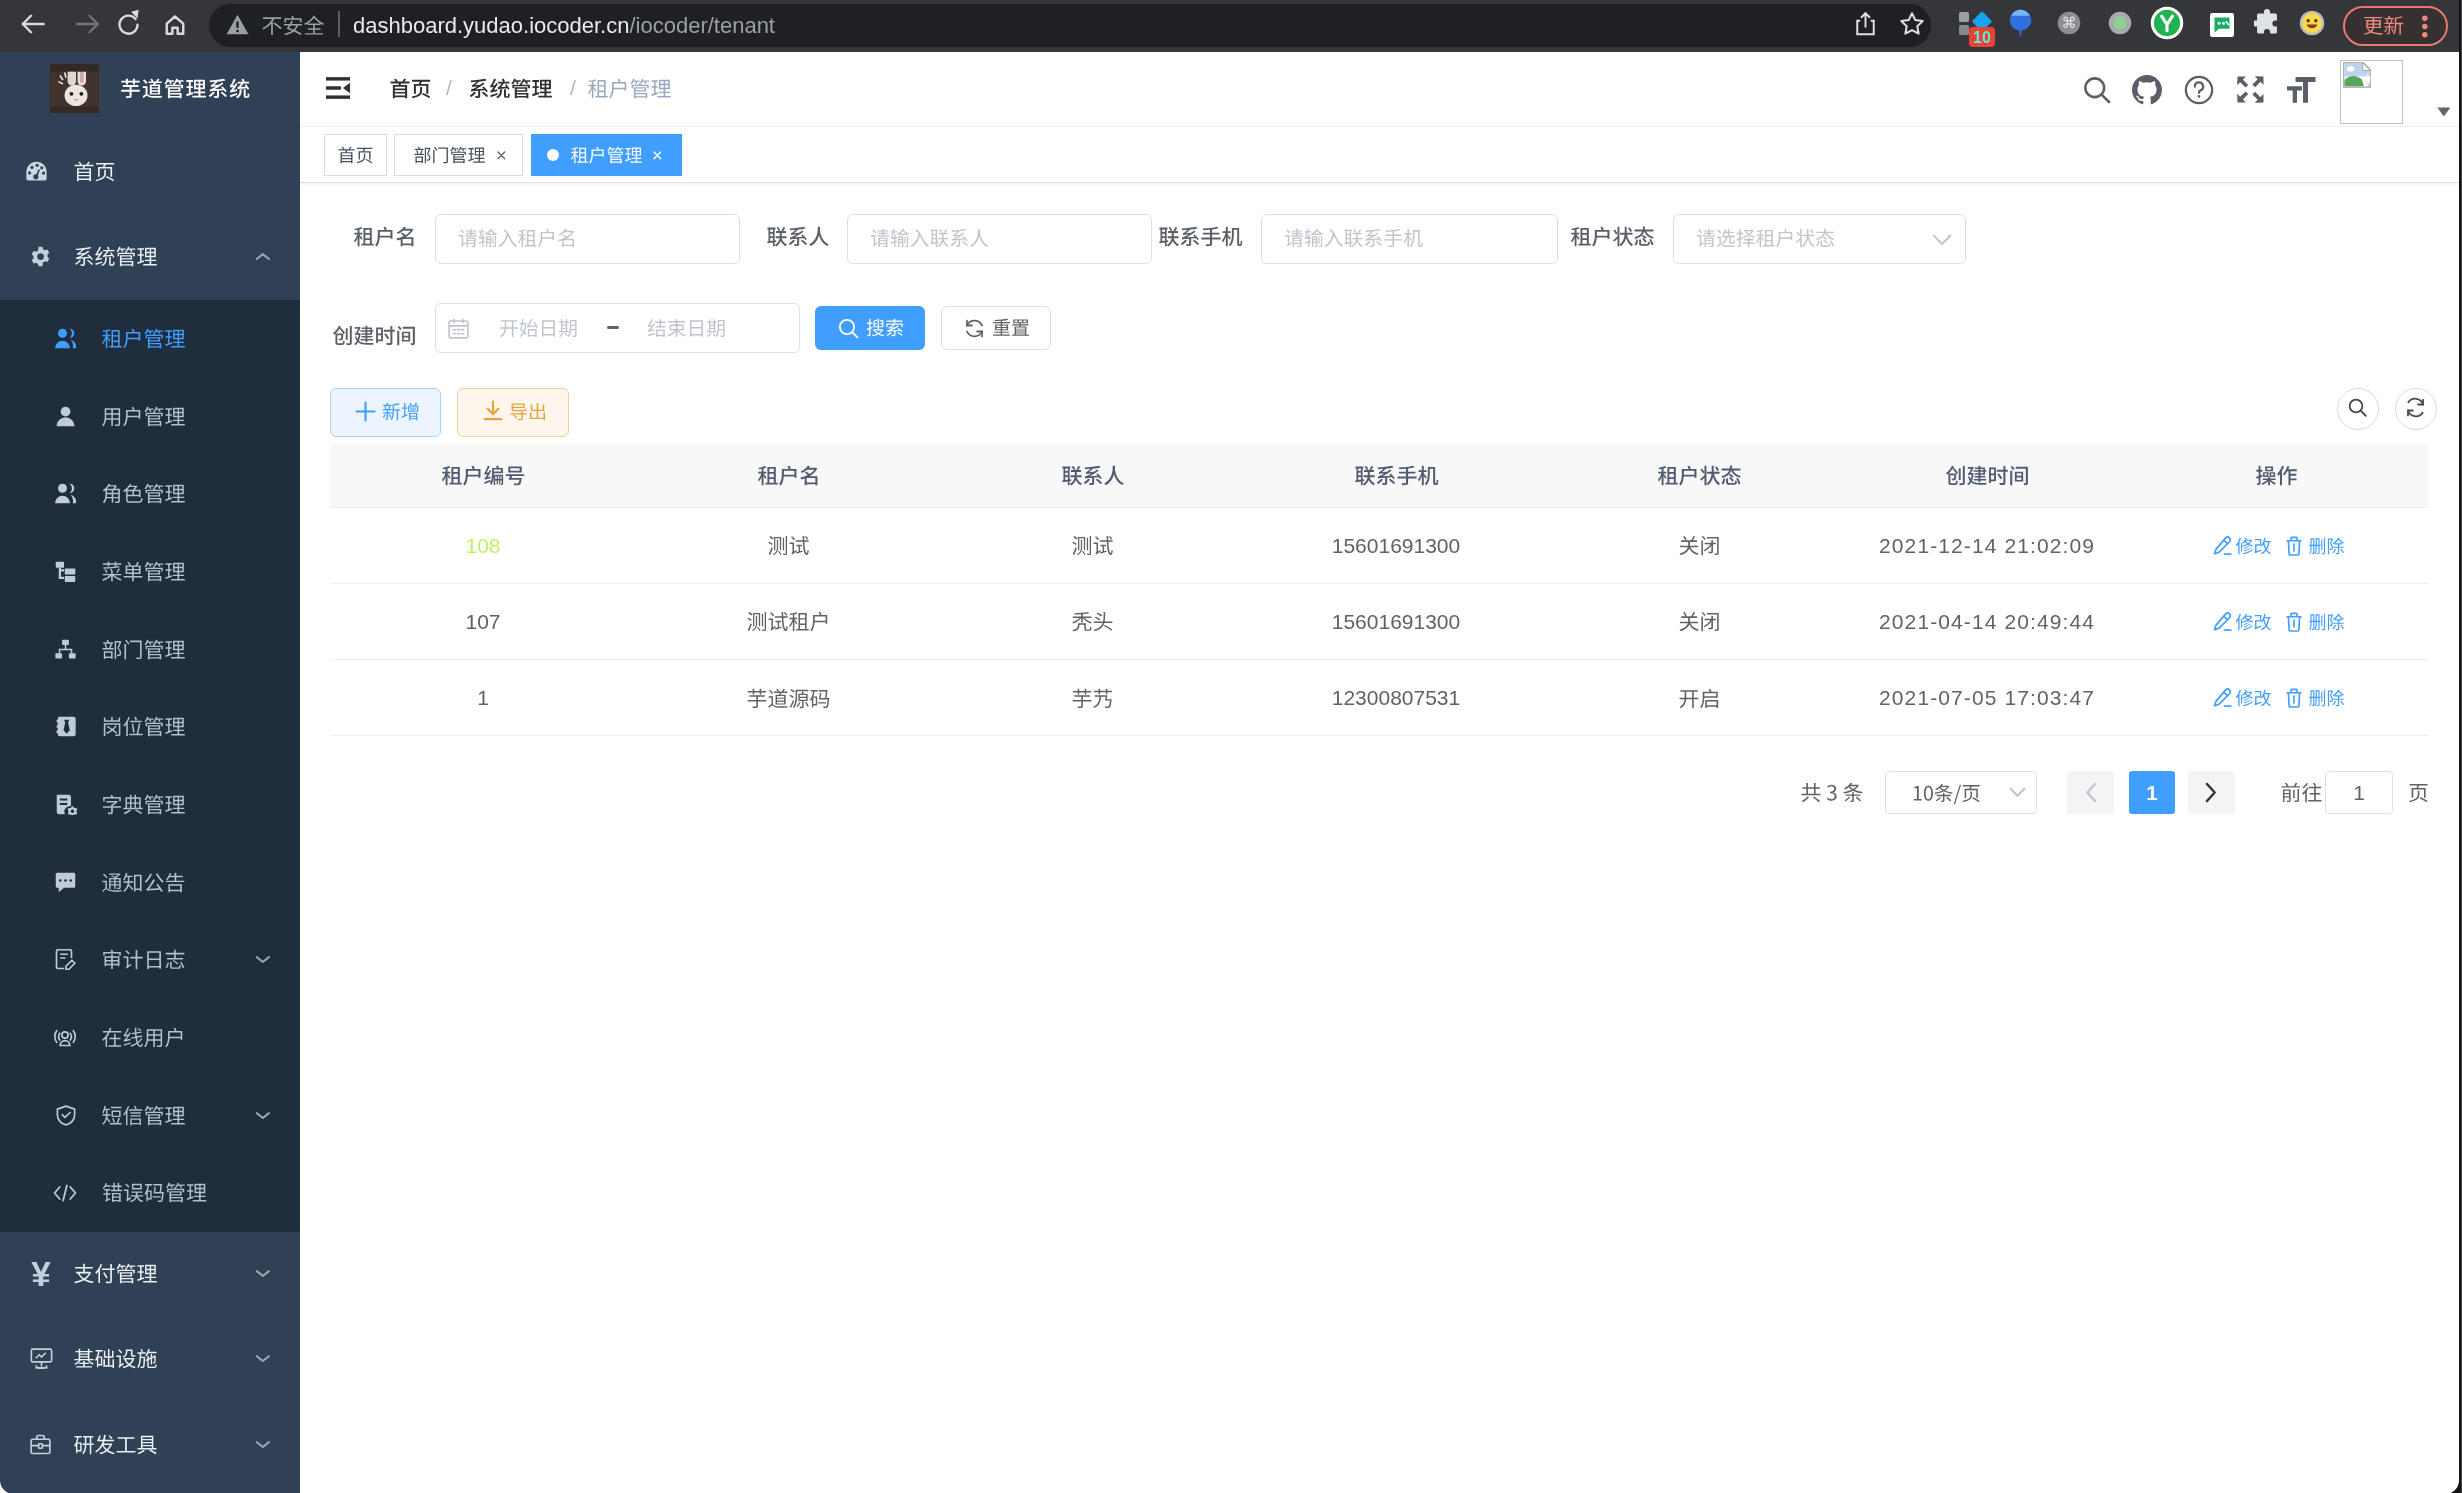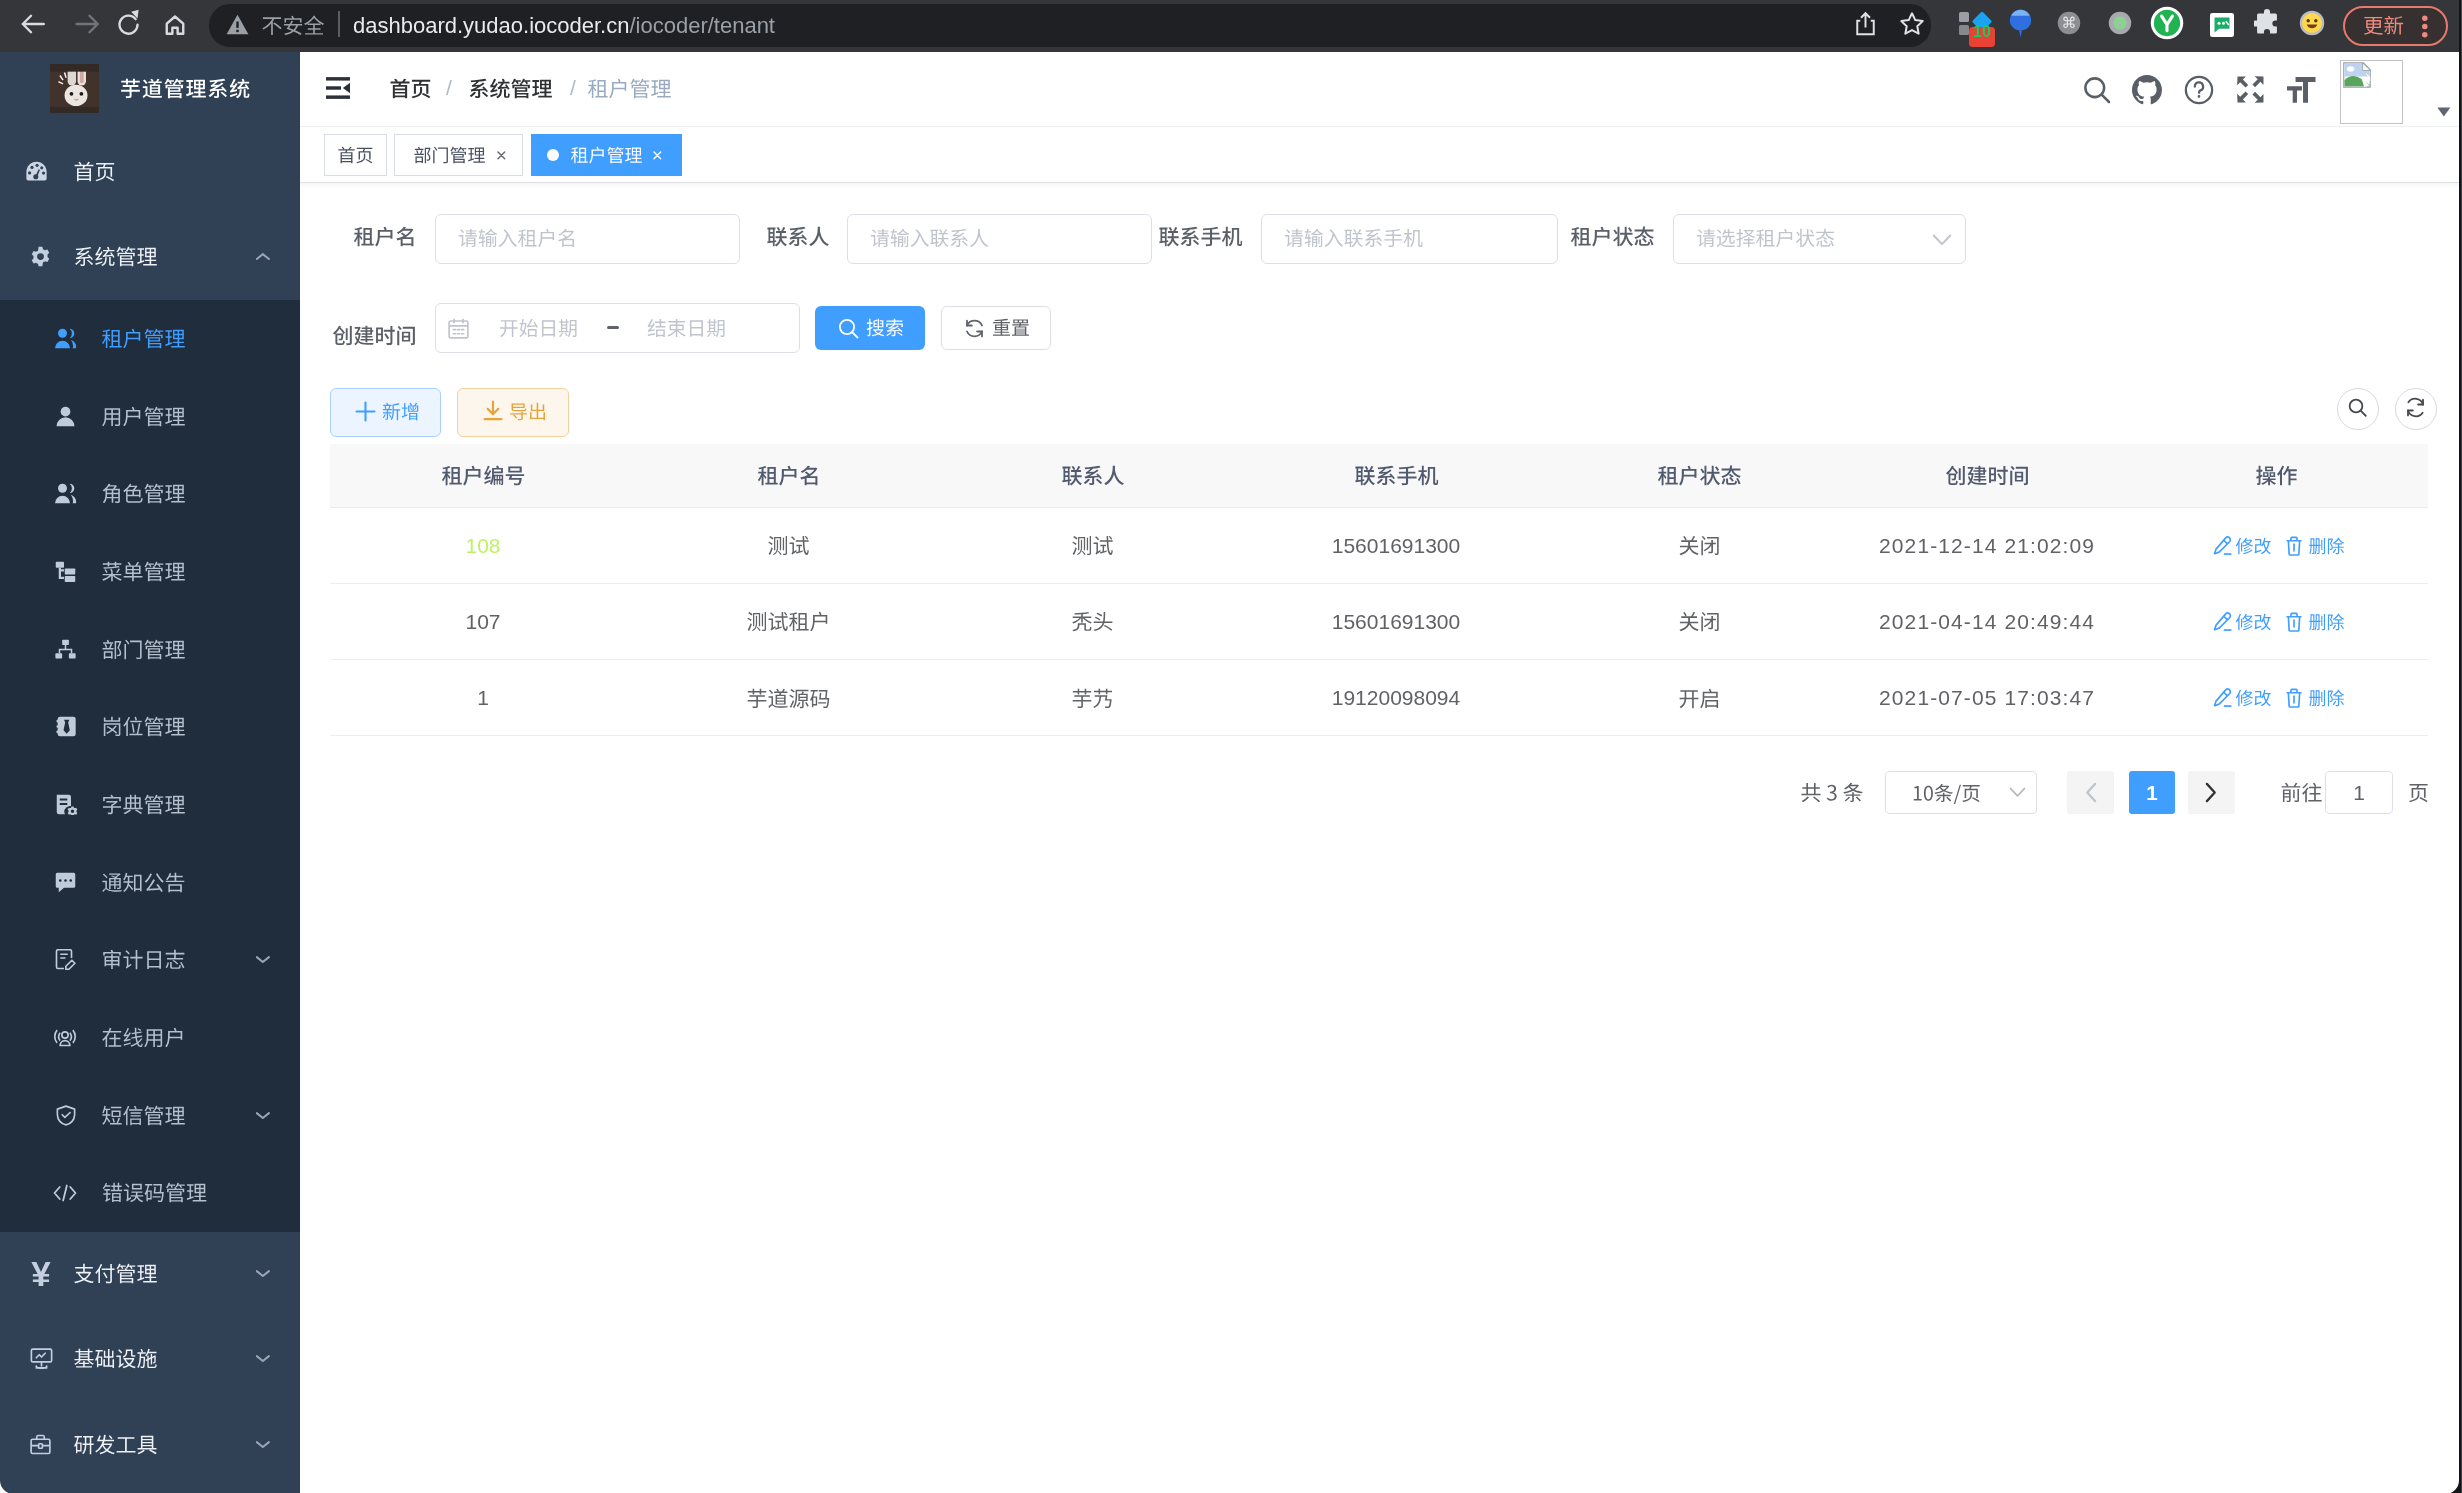--- a/index.html
+++ b/index.html
@@ -155,21 +155,21 @@
   </svg>
 <svg class="abs" style="left:1899px;top:11.4px" width="26" height="26" viewBox="0 0 34 34" fill="none" stroke="#dee1e6" stroke-width="2.6">
 <path d="M17 3 l4.3 8.9 9.7 1.3 -7.1 6.8 1.8 9.7 -8.7 -4.7 -8.7 4.7 1.8 -9.7 -7.1 -6.8 9.7 -1.3 z" stroke-linejoin="round"></path>
   </svg>
 <div style="position:absolute;left:1959px;top:12px;width:10px;height:10px;background:#9b9ea2;border-radius:1.5px"></div>
 <div style="position:absolute;left:1959px;top:25px;width:10px;height:10px;background:#85888c;border-radius:1.5px"></div>
 <svg class="abs" style="left:1969px;top:7.6px" width="26" height="26" viewBox="0 0 34 34">
     <rect x="8" y="8" width="19" height="19" rx="2" transform="rotate(45 17 17)" fill="#19a3f1"></rect>
   </svg>
 <div style="position:absolute;left:1969px;top:27px;width:26px;height:20px;background:#e94235;border-radius:3.8px"></div>
-<div style="position:absolute;left:1982px;top:32px;transform:translateY(-50%) translateX(-50%);font:700 16px 'Liberation Sans', sans-serif;color:#22c55e;white-space:nowrap;letter-spacing:0">10</div>
+<div style="position:absolute;left:1982px;top:38px;transform:translateY(-50%) translateX(-50%);font:700 16px 'Liberation Sans', sans-serif;color:#5eead4;white-space:nowrap;letter-spacing:0">10</div>
 <svg class="abs" style="left:2009px;top:9px" width="23" height="32" viewBox="0 0 30 42">
     <path d="M15 1 C23 1 29 7 29 15 C29 23 22 28 15 28 C8 28 1 23 1 15 C1 7 7 1 15 1 Z" fill="#2f6fe0"></path>
     <path d="M15 1 C20 1 25 4 27 9 L3 9 C5 4 10 1 15 1Z" fill="#7ab4f5"></path>
     <path d="M13 28 h4 l-2 9 z" fill="#2f6fe0"></path>
   </svg>
 <svg class="abs" style="left:2057px;top:10.7px" width="24" height="24" viewBox="0 0 32 32">
     <circle cx="16" cy="16" r="15" fill="#8b8e92"></circle>
     <text x="16" y="23" font-size="20" fill="#e8e8e8" text-anchor="middle" font-family="Liberation Sans">⌘</text>
   </svg>
 <svg class="abs" style="left:2108px;top:10.7px" width="24" height="24" viewBox="0 0 32 32">
@@ -763,21 +763,21 @@
 <svg style="position:absolute;left:746px;top:688px;overflow:visible" width="85" height="21" viewBox="0 0 4000 1000" fill="#606266">
     <use href="#r33419" x="0"></use>
     <use href="#r36947" x="1000"></use>
     <use href="#r28304" x="2000"></use>
     <use href="#r30721" x="3000"></use>
   </svg>
 <svg style="position:absolute;left:1071px;top:688px;overflow:visible" width="43" height="21" viewBox="0 0 2000 1000" fill="#606266">
     <use href="#r33419" x="0"></use>
     <use href="#r33407" x="1000"></use>
   </svg>
-<div style="position:absolute;left:1396px;top:698px;transform:translateY(-50%) translateX(-50%);font:400 21px 'Liberation Sans', sans-serif;color:#606266;white-space:nowrap;letter-spacing:0">19120098094</div>
+<div style="position:absolute;left:1396px;top:698px;transform:translateY(-50%) translateX(-50%);font:400 21px 'Liberation Sans', sans-serif;color:#606266;white-space:nowrap;letter-spacing:0">12300807531</div>
 <svg style="position:absolute;left:1678px;top:688px;overflow:visible" width="43" height="21" viewBox="0 0 2000 1000" fill="#606266">
     <use href="#r24320" x="0"></use>
     <use href="#r21551" x="1000"></use>
   </svg>
 <div style="position:absolute;left:1987px;top:698px;transform:translateY(-50%) translateX(-50%);font:400 21px 'Liberation Sans', sans-serif;color:#606266;white-space:nowrap;letter-spacing:1.1px">2021-07-05 17:03:47</div>
 <svg class="abs" style="left:2213px;top:688px" width="20" height="20" viewBox="0 0 26 26" fill="none" stroke="#409eff" stroke-width="2.2">
 <path d="M16.5 2.5 a3.4 3.4 0 0 1 5 5 L8 21 l-6 2 2 -6 Z M14 5.5 l4.5 4.5" stroke-linejoin="round"></path>
     <path d="M14 23.5 h10"></path>
   </svg>
 <svg style="position:absolute;left:2235px;top:689px;overflow:visible" width="37" height="18" viewBox="0 0 2000 1000" fill="#409eff">

